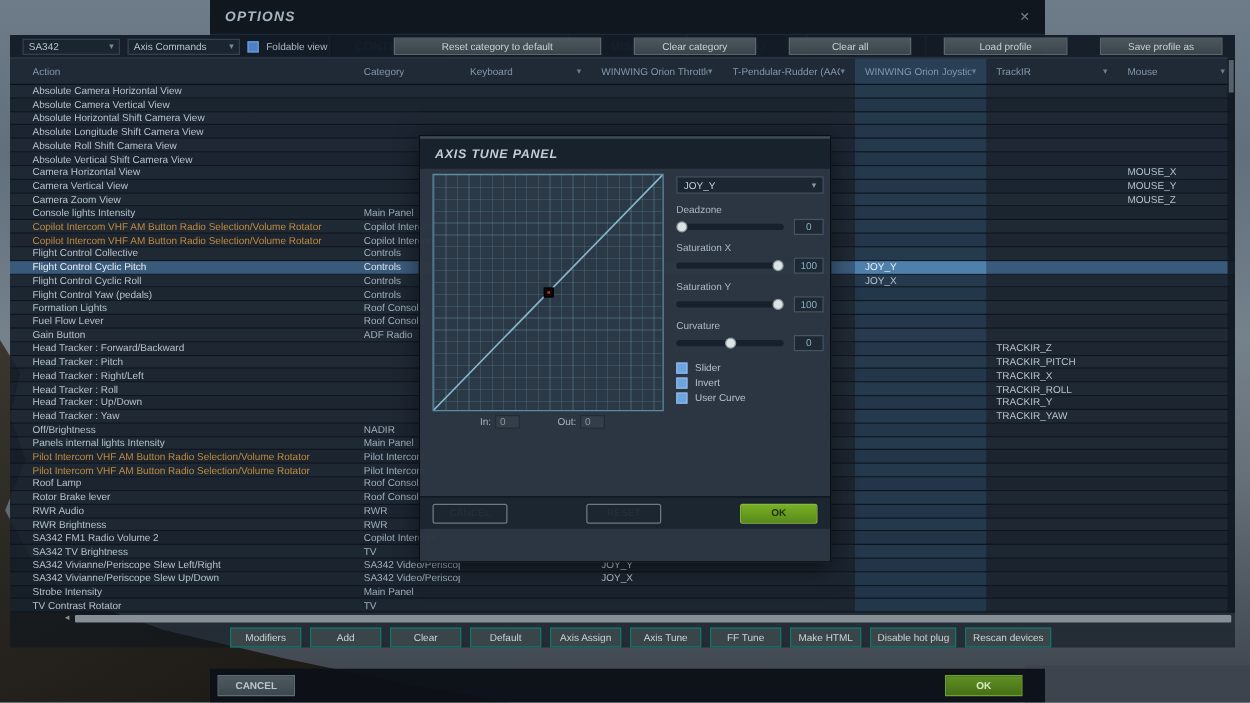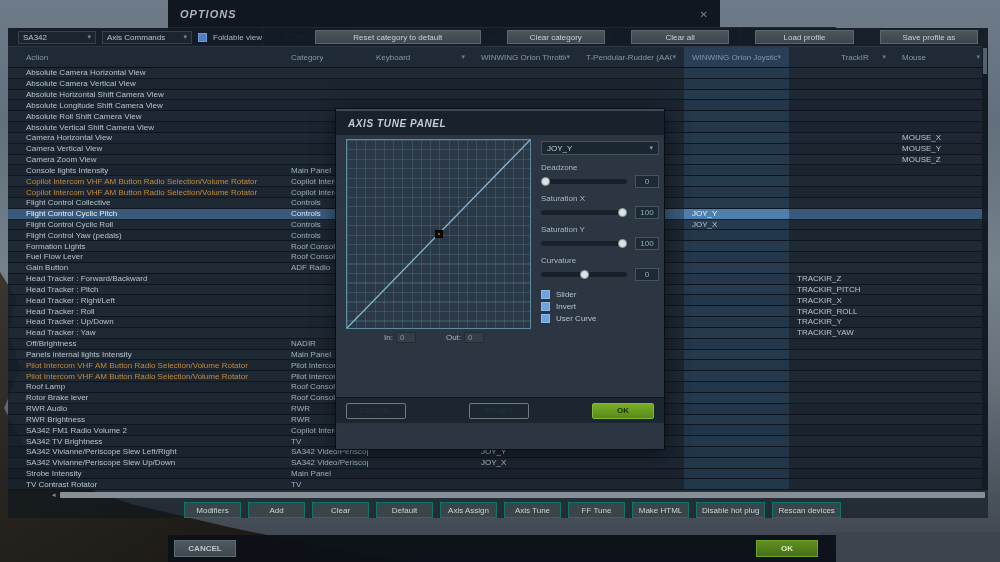--- a/index.html
+++ b/index.html
@@ -5,21 +5,21 @@
   * { margin:0; padding:0; box-sizing:border-box; }
   html,body { width:1000px; height:562px; overflow:hidden; }
   body { position:relative; font-family:"Liberation Sans", sans-serif;
          background:linear-gradient(180deg,#6e7b88 0%,#62707d 22%,#75818b 48%,#667079 68%,#4a525c 88%,#3c434d 100%); }
   .terrain { position:absolute; left:0; bottom:0; width:410px; height:290px;
     background:linear-gradient(150deg,#3b372f 0%,#282520 40%,#17150f 100%);
     clip-path:polygon(0 0,4% 9%,2% 21%,5% 33%,1% 47%,6% 60%,14% 71%,32% 80%,56% 88%,80% 95%,100% 100%,0 100%); }
   .fog { position:absolute; right:0; bottom:0; width:180px; height:30px; background:#3d444d; opacity:.8; }
 
   
-  .titlebar { position:absolute; left:168px; top:0; width:552px; height:27px;
+  .titlebar { position:absolute; left:168px; top:0; width:668px; height:27px;
     background:rgba(12,19,27,.96); display:flex; align-items:center; padding:14px 12px; }
   .titlebar .ttl { font:italic bold 11px "Liberation Sans",sans-serif; color:#a9b6c2; letter-spacing:1px; }
   .titlebar .close { margin-left:auto; color:#76828e; font-size:10px; cursor:default; }
   .tabbar { position:absolute; left:168px; top:27px; width:668px; height:18px; display:flex;
     background:rgba(15,24,34,.96); border-top:1px solid #1d2936; }
   .tab { flex:1; display:flex; align-items:center; justify-content:center; font-size:9px;
     color:#8fa1b0; border-right:1px solid #eab308; letter-spacing:.4px; }
   .tab:last-child { border-right:none; }
   .tab.active { background:#0a121c; color:#41c3da; }
 
@@ -182,21 +182,21 @@
       </div>
       <div class="th c4">
         <div style="overflow: hidden; white-space: nowrap;">T-Pendular-Rudder (AAC78...</div>
         <div class="arr">▾</div>
       </div>
       <div class="th c5 joycol">
         <div style="overflow: hidden; white-space: nowrap;">WINWING Orion Joystick B...</div>
         <div class="arr">▾</div>
       </div>
       <div class="th c6">
-        <div style="overflow: hidden; white-space: nowrap; margin-left: 44px;">TrackIR</div>
+        <div style="overflow: hidden; white-space: nowrap;">TrackIR</div>
         <div class="arr">▾</div>
       </div>
       <div class="th c7">
         <div style="overflow: hidden; white-space: nowrap;">Mouse</div>
         <div class="arr">▾</div>
       </div>
     </div>
   <div class="tbody">
       <div class="trow">
         <div class="td c0">Absolute Camera Horizontal View</div>

